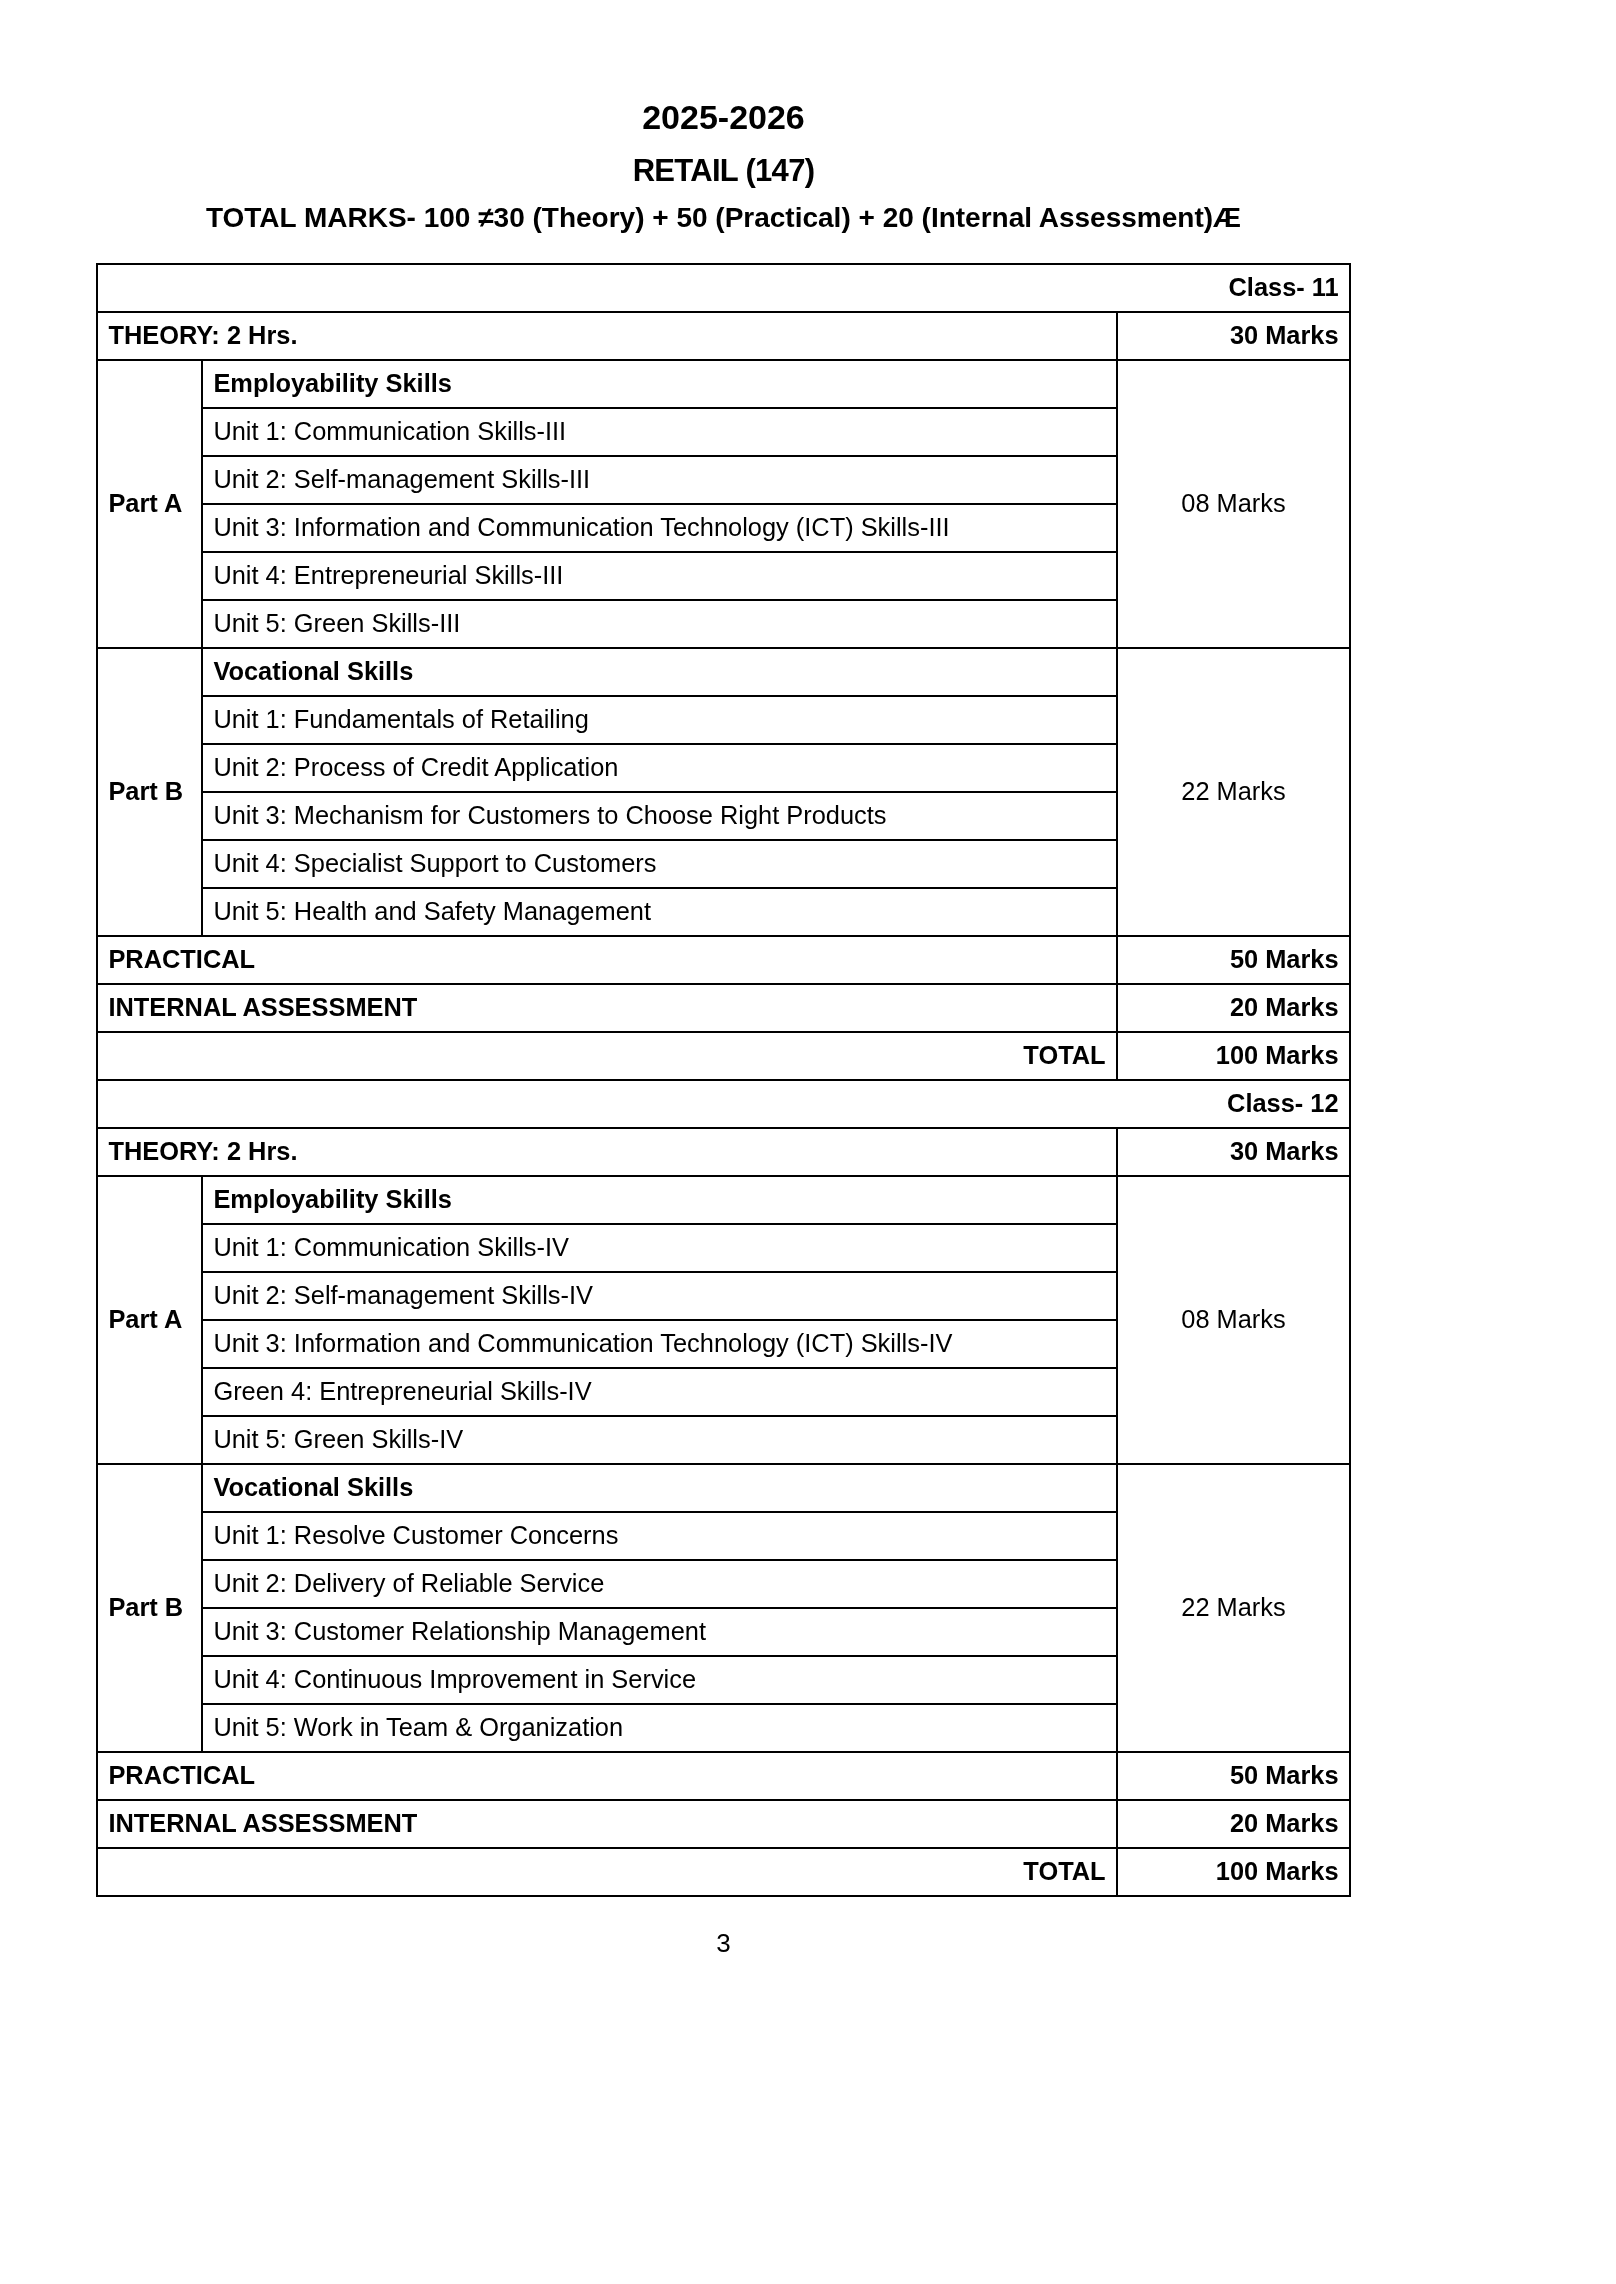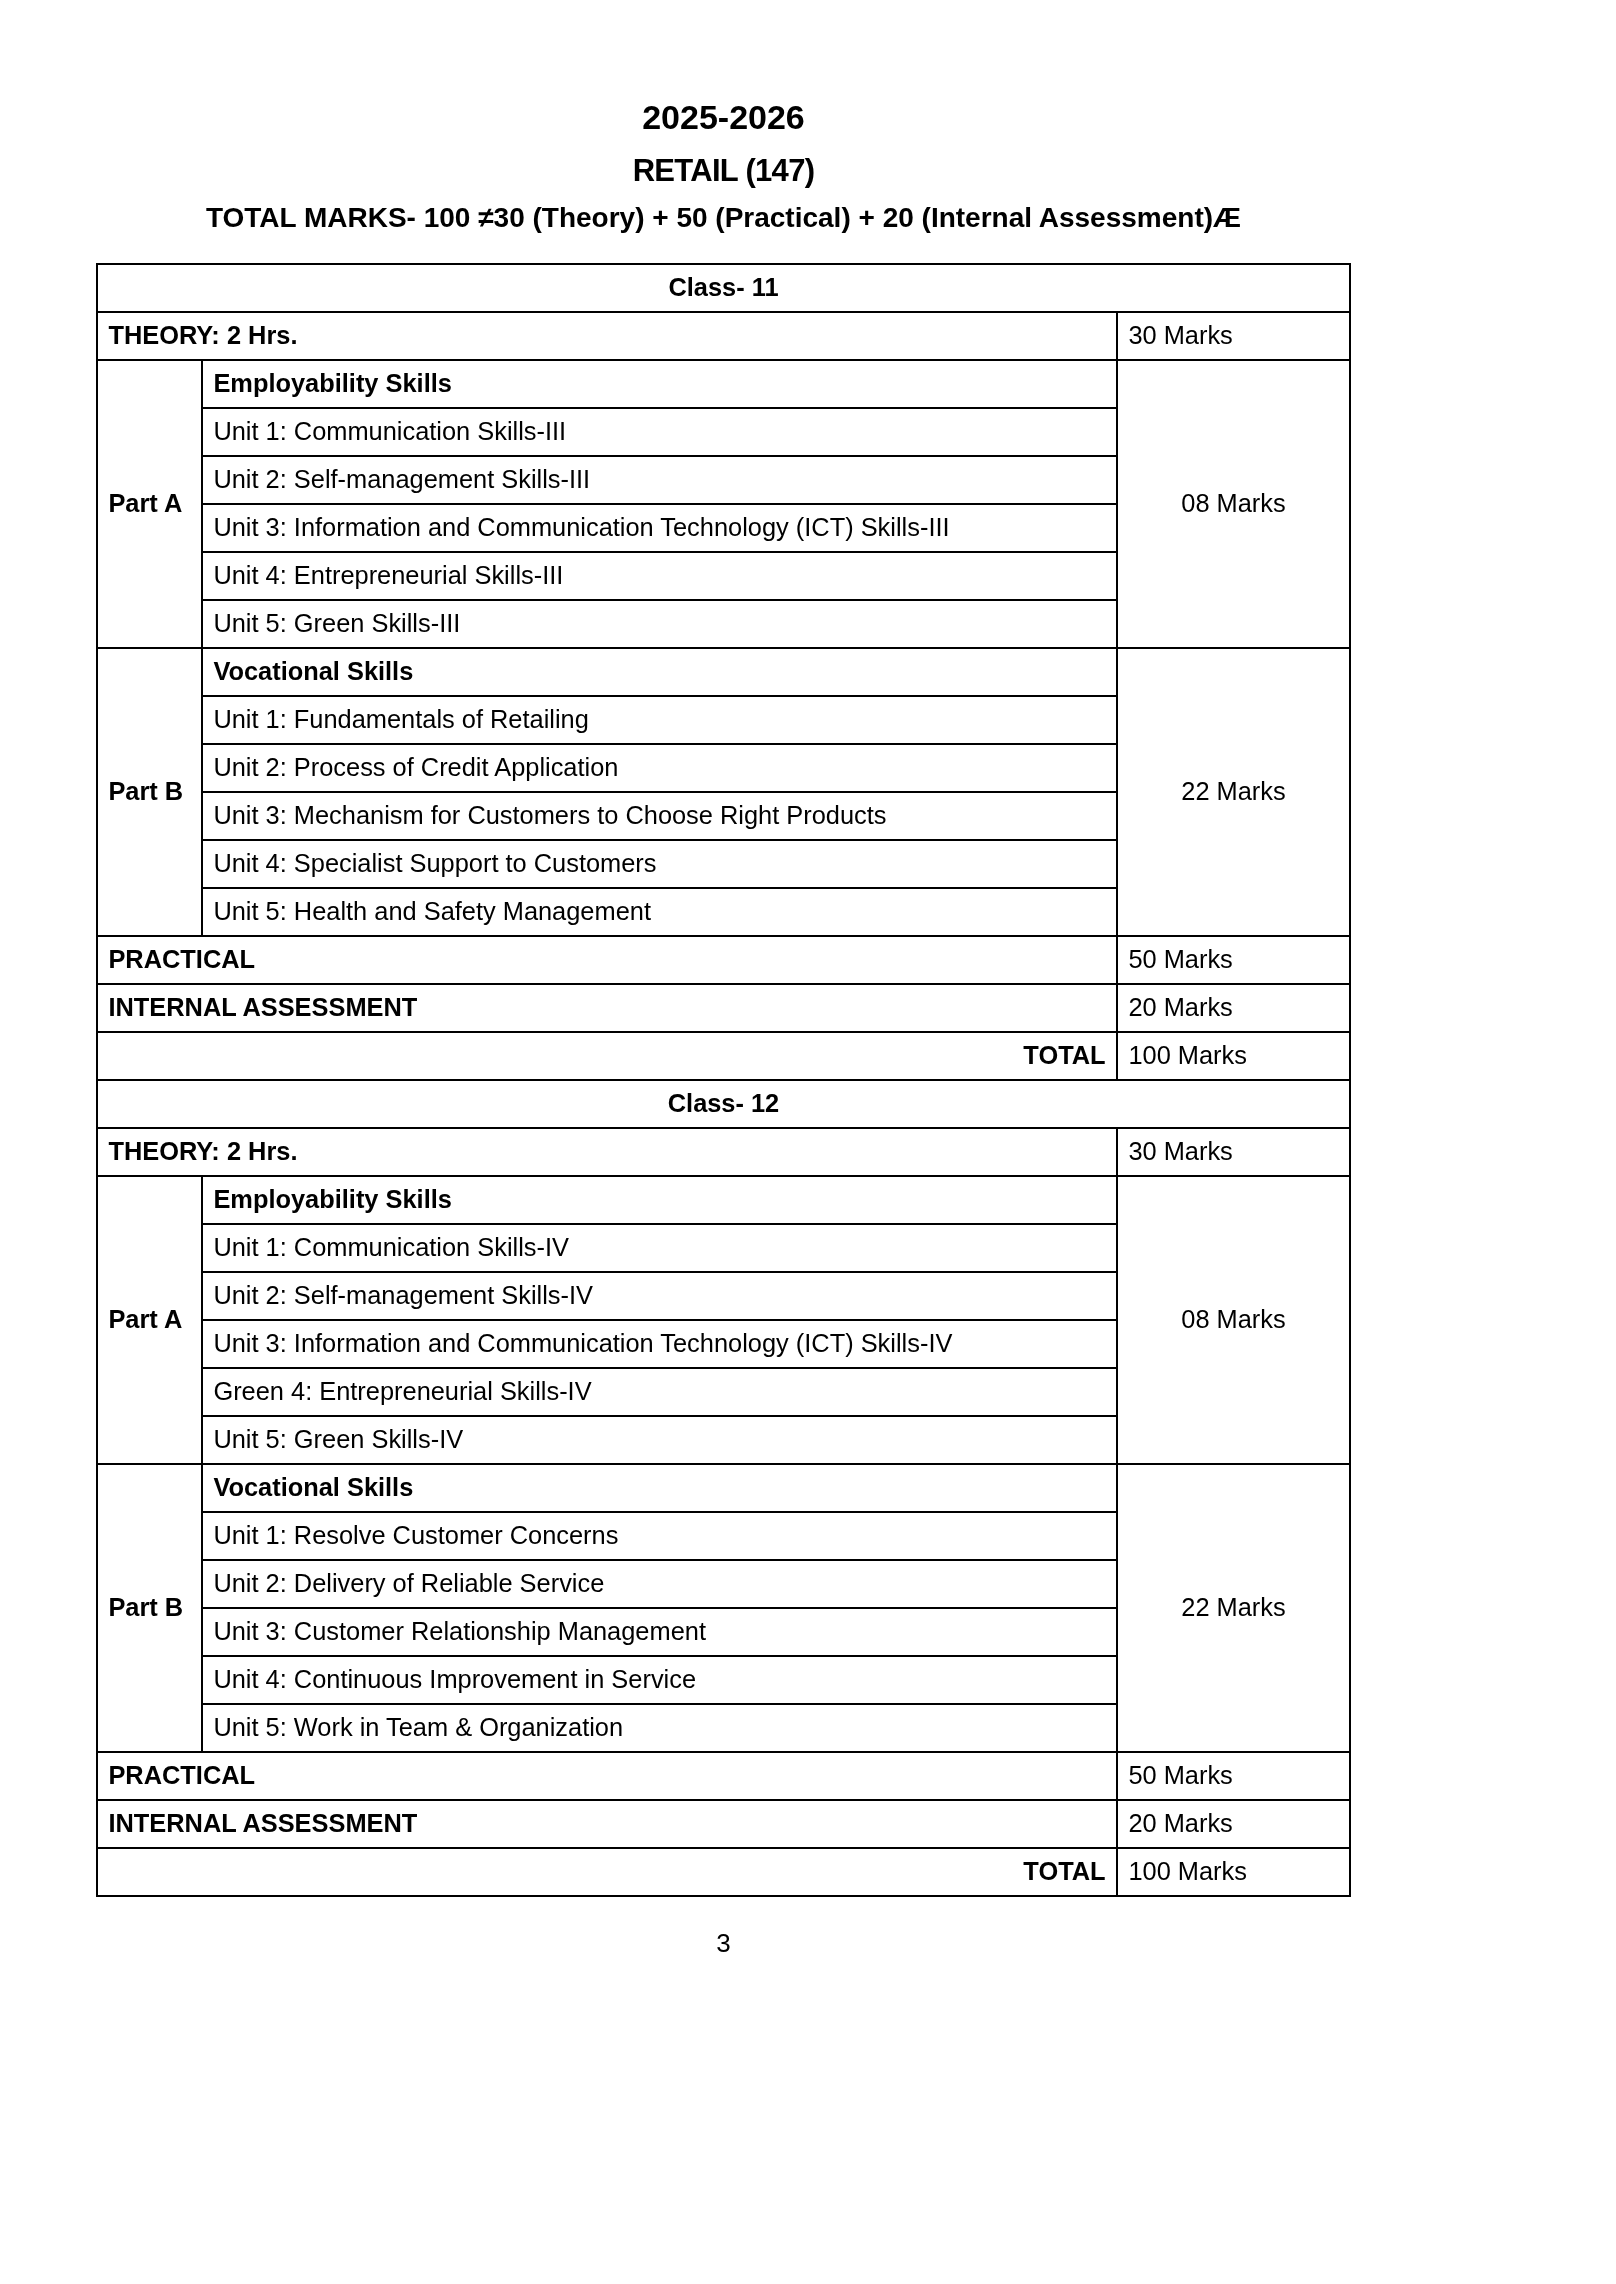--- a/index.html
+++ b/index.html
@@ -31,29 +31,29 @@
     table-layout: fixed;
   }
   table.syllabus td {
     border: 2px solid #000;
     font-size: 25.4px;
     padding: 5.2px 10.4px;
     height: 48px;
     vertical-align: middle;
   }
   td.class-title {
-    font-size: 33px; font-weight: bold; text-align: center; height: 68px;
+    font-size: 33px; font-weight: bold; text-align: right; height: 68px;
   }
   td.theory-cell { font-weight: bold; padding-left: 9px; }
   td.part-cell {
     font-weight: bold; vertical-align: top; padding-top: 9px; padding-left: 7.8px;
   }
   td.skill-name { font-weight: bold; border-radius: 13px; }
   td.marks-cell { text-align: center; }
-  td.marks-bold { text-align: left; font-weight: normal; }
+  td.marks-bold { text-align: right; font-weight: bold; }
   td.unit-cell { font-weight: normal; }
   td.unit-b { padding-left: 18px; font-size: 27px; }
   td.summary-cell { font-weight: bold; padding-left: 9px; }
   td.total-cell { font-weight: bold; text-align: right; padding-right: 6.5px; }
   .page-number { text-align: center; font-size: 26px; margin-top: 31px; }
 </style>
 </head>
 <body>
 
 <div class="page">

